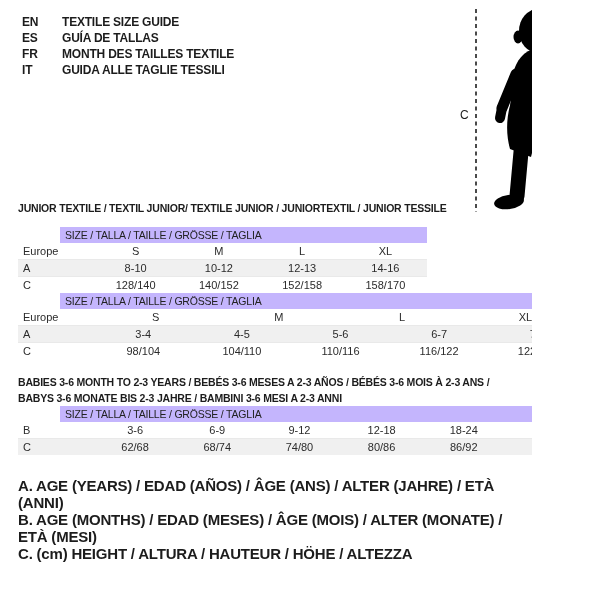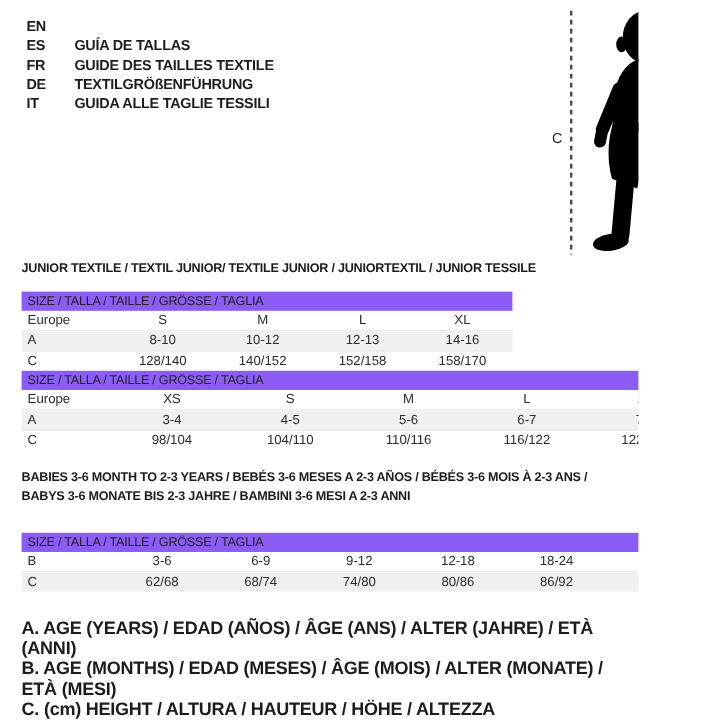--- a/index.html
+++ b/index.html
@@ -13,29 +13,29 @@
   .lang-list{margin-left:4px;}
   .lang-row{display:flex;line-height:16px;font-size:12px;font-weight:700;letter-spacing:-0.2px;}
   .lang-code{width:40px;flex:0 0 40px;}
 
   
   .section-heading{font-size:10.5px;font-weight:700;line-height:16px;letter-spacing:-0.2px;}
   .section-heading .hline{display:block;}
   .subscript{font-size:7.5px;vertical-align:-2px;}
   .heading-junior{margin-top:122px;margin-bottom:11px;}
   .heading-children{margin-top:20px;margin-bottom:11px;}
-  .heading-babies{margin-top:15px;margin-bottom:22px;}
+  .heading-babies{margin-top:15px;margin-bottom:0;}
 
   
   .size-table{border-collapse:collapse;}
   .table-narrow{width:409px;}
   .table-wide{width:569px;}
   .t-band{
-    background:#8b5cf6;height:16px;line-height:16px;font-size:10.5px;
-    padding-left:5px;color:#222;letter-spacing:-0.2px;
+    background:#c4b5fd;height:16px;line-height:16px;font-size:10.5px;
+    padding-left:5px;color:#222;letter-spacing:-0.2px;margin-left:42px;
   }
   .t-row{display:flex;height:16px;line-height:16px;font-size:11px;color:#2b2b2b;border-bottom:1px solid #e9e9e9;}
   .t-row:last-child{border-bottom:none;}
   .t-row.shaded{background:#f0f0f0;}
   .t-label{width:71px;flex:0 0 71px;padding-left:5px;}
   .t-cell{flex:1;text-align:center;}
 
   
   .footnotes{margin-top:22px;}
   .footnote-line{font-size:15px;font-weight:700;line-height:17px;letter-spacing:-0.2px;}
@@ -45,32 +45,29 @@
 </style>
 </head>
 <body>
 
 <div class="page">
   <div class="content">
 
     <div class="lang-list">
         <div class="lang-row">
           <span class="lang-code">EN</span>
+          <span class="lang-text">TEXTILE SIZE GUIDE</span>
         </div>
         <div class="lang-row">
           <span class="lang-code">ES</span>
           <span class="lang-text">GUÍA DE TALLAS</span>
         </div>
         <div class="lang-row">
           <span class="lang-code">FR</span>
-          <span class="lang-text">GUIDE DES TAILLES TEXTILE</span>
-        </div>
-        <div class="lang-row">
-          <span class="lang-code">DE</span>
-          <span class="lang-text">TEXTILGRÖßENFÜHRUNG</span>
+          <span class="lang-text">MONTH DES TAILLES TEXTILE</span>
         </div>
         <div class="lang-row">
           <span class="lang-code">IT</span>
           <span class="lang-text">GUIDA ALLE TAGLIE TESSILI</span>
         </div>
       </div>
 
     <div class="section-heading heading-junior">
         <span class="hline"><span>JUNIOR TEXTILE / TEXTIL JUNIOR/ TEXTILE JUNIOR / JUNIORTEXTIL / JUNIOR TESSILE</span></span>
       </div>
@@ -99,21 +96,20 @@
             <span class="t-cell">158/170</span>
           </div>
         </div>
     </div>
 
     <div class="size-table table-wide">
       <div class="t-band">SIZE / TALLA / TAILLE / GRÖSSE / TAGLIA</div>
       <div class="t-body">
           <div class="t-row">
             <span class="t-label">Europe</span>
-            <span class="t-cell">XS</span>
             <span class="t-cell">S</span>
             <span class="t-cell">M</span>
             <span class="t-cell">L</span>
             <span class="t-cell">XL</span>
           </div>
           <div class="t-row shaded">
             <span class="t-label">A</span>
             <span class="t-cell">3-4</span>
             <span class="t-cell">4-5</span>
             <span class="t-cell">5-6</span>

